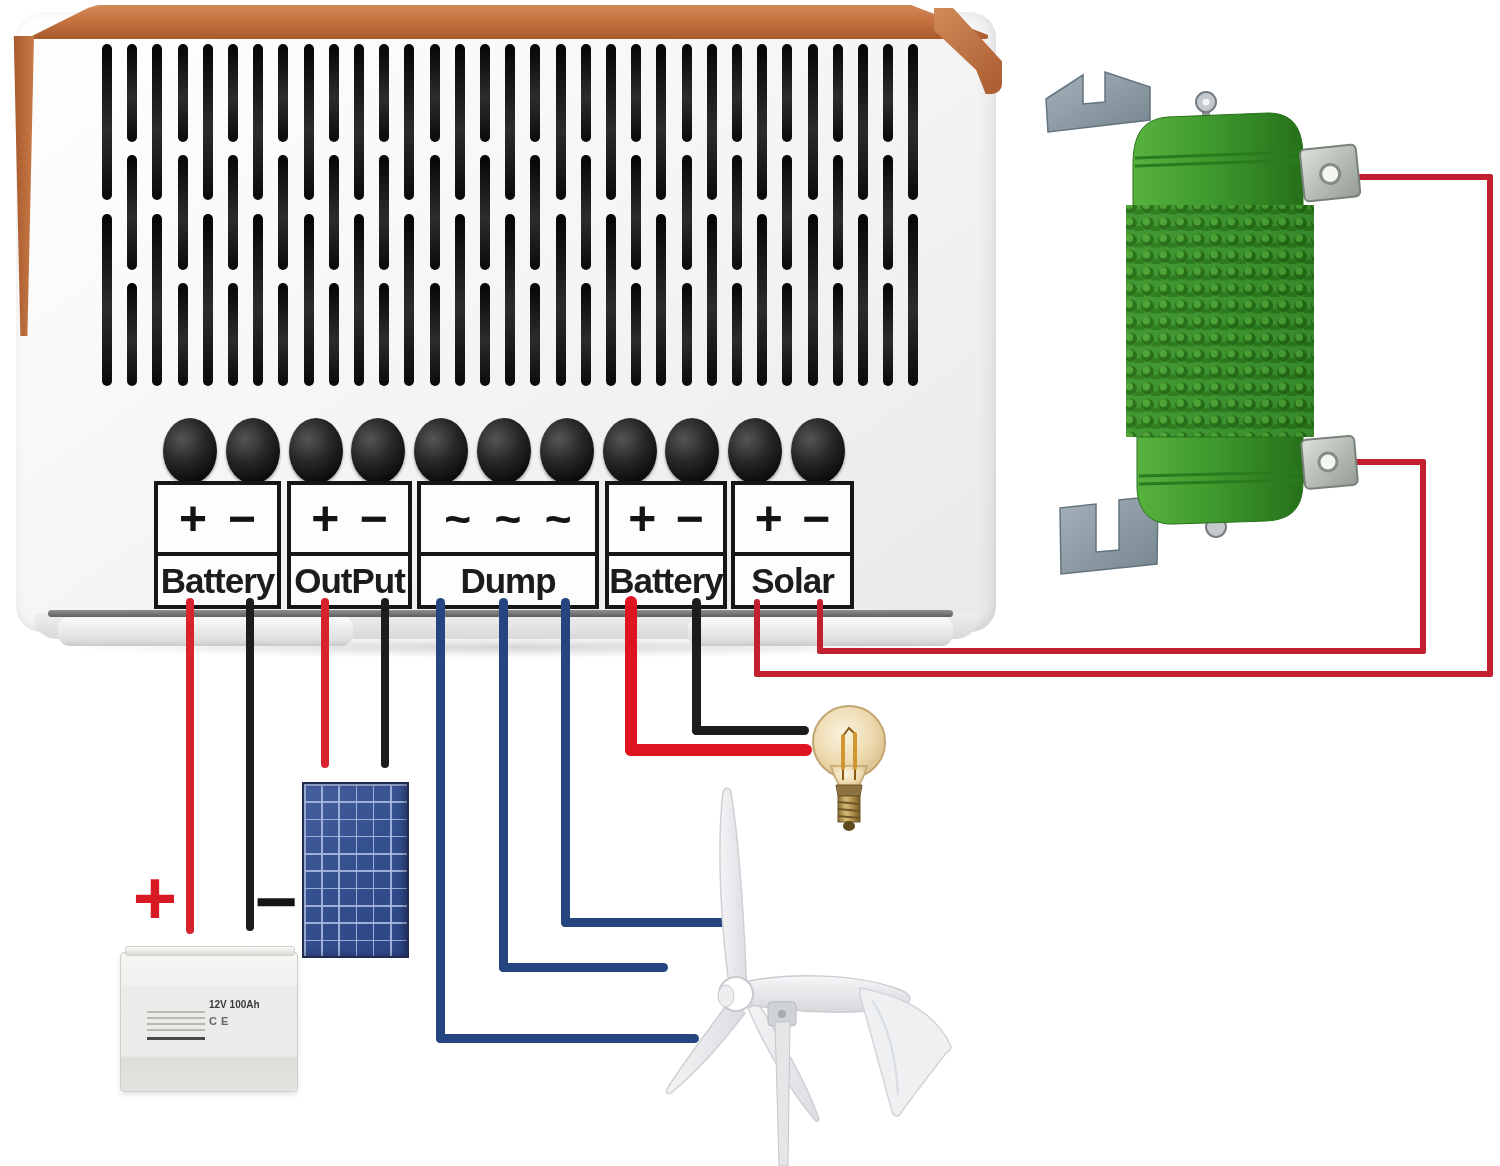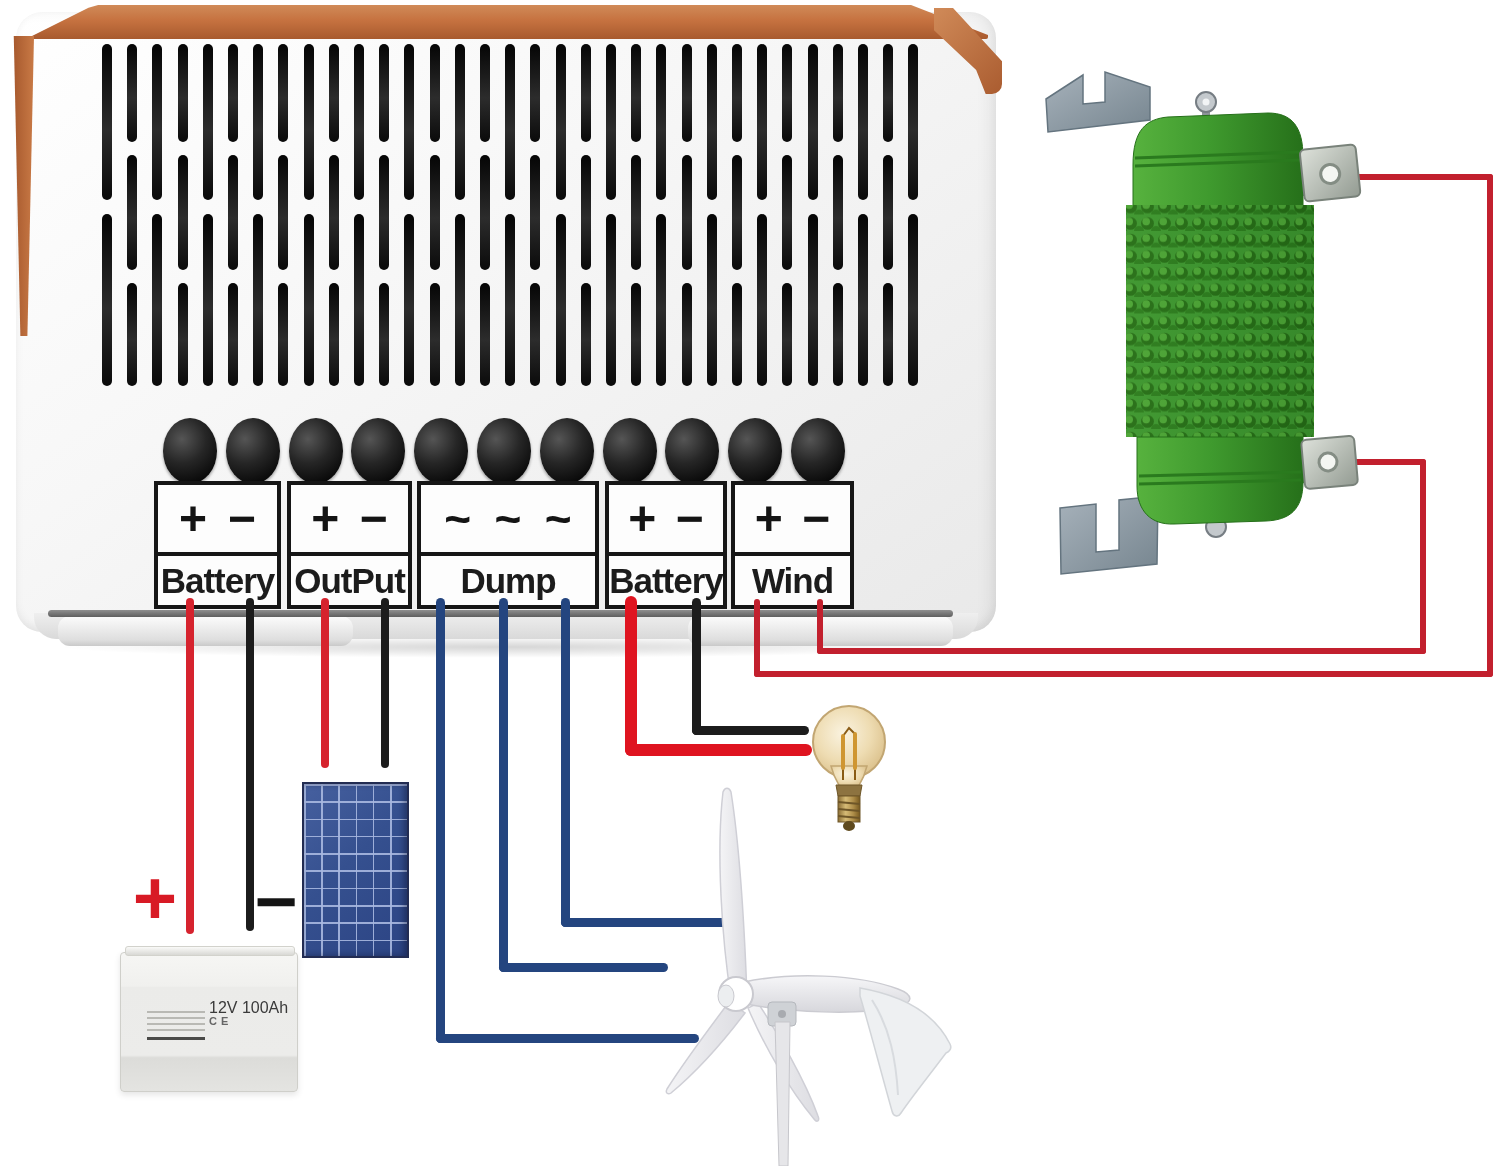--- a/index.html
+++ b/index.html
@@ -52,21 +52,21 @@
   
   .bat-mark-plus{left:130px;top:868px;width:50px;height:60px;z-index:21;color:#d81a25;
     font-size:76px;font-weight:900;line-height:60px;text-align:center;}
   .bat-mark-minus{left:254px;top:872px;width:44px;height:60px;z-index:21;color:#141414;
     font-size:74px;font-weight:900;line-height:60px;text-align:center;}
   .battery{left:120px;top:952px;width:176px;height:138px;z-index:21;border-radius:4px;
     background:linear-gradient(180deg,#f6f6f4 0%,#f0f0ee 24%,#ebebe9 25%,#ececea 74%,#dcdcd9 76%,#e4e4e1 100%);
     border:1px solid #cfcfca;box-shadow:0 3px 6px rgba(0,0,0,.10);}
   .bat-bar{position:absolute;left:4px;top:-7px;width:168px;height:8px;border-radius:3px;
     background:linear-gradient(180deg,#fafaf8,#d8d8d4);border:1px solid #d2d2cc;}
-  .bat-label{position:absolute;left:88px;top:46px;font-size:16px;font-weight:400;color:#3a3a3a;
+  .bat-label{position:absolute;left:88px;top:46px;font-size:10px;font-weight:700;color:#3a3a3a;
     letter-spacing:0px;}
   .bat-icons{position:absolute;left:88px;top:62px;font-size:11px;font-weight:700;color:#666;
     letter-spacing:4px;}
   .bat-print{position:absolute;left:26px;top:58px;width:58px;height:24px;
     background:repeating-linear-gradient(180deg,#b9b9b4 0 2px,transparent 2px 6px);}
   .bat-print-line{position:absolute;left:26px;top:84px;width:58px;height:3px;background:#4a4a48;}
 
   
   .solar{left:302px;top:782px;width:103px;height:172px;z-index:21;
     background:
@@ -226,21 +226,21 @@
           <div class="name-row">
             <span class="tname">Battery</span>
           </div>
         </div>
         <div class="tgroup" style="left: 731px; top: 481px; width: 115px; height: 120px;">
           <div class="sym-row">
             <span class="sym">+</span>
             <span class="sym">−</span>
           </div>
           <div class="name-row">
-            <span class="tname">Wind</span>
+            <span class="tname">Solar</span>
           </div>
         </div>
       </div>
   </div>
 
   <div id="wires">
       <div class="wire-seg" style="background: rgb(214, 35, 46); border-radius: 4px; left: 186px; top: 598px; width: 8px; height: 336px;"></div>
       <div class="wire-seg" style="background: rgb(28, 28, 28); border-radius: 4px; left: 246px; top: 598px; width: 8px; height: 333px;"></div>
       <div class="wire-seg" style="background: rgb(214, 35, 46); border-radius: 4px; left: 321px; top: 598px; width: 8px; height: 170px;"></div>
       <div class="wire-seg" style="background: rgb(28, 28, 28); border-radius: 4px; left: 381px; top: 598px; width: 8px; height: 170px;"></div>

